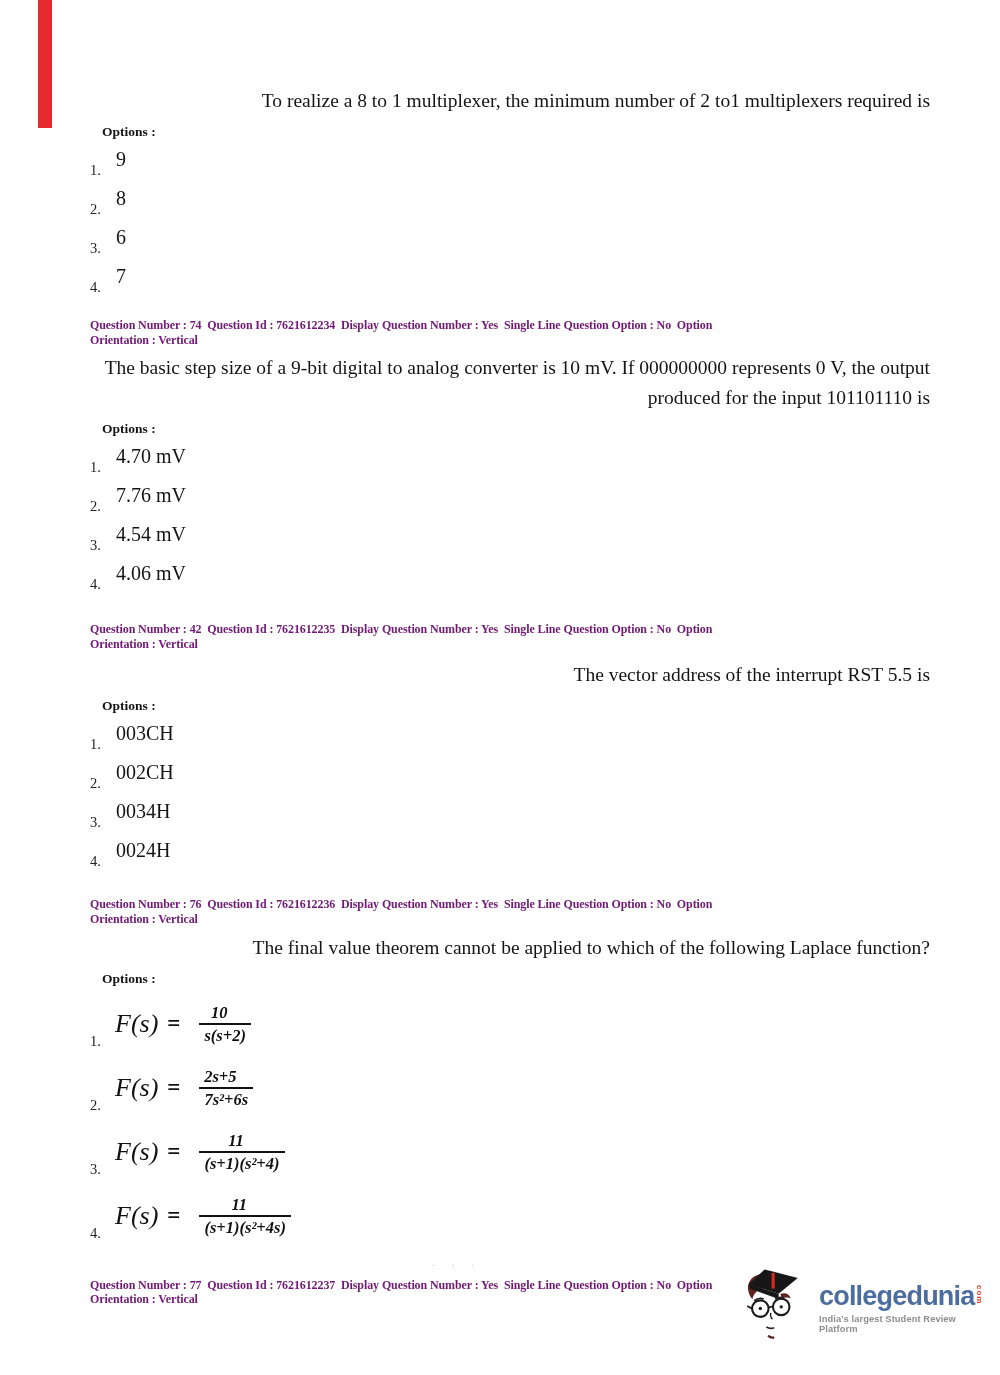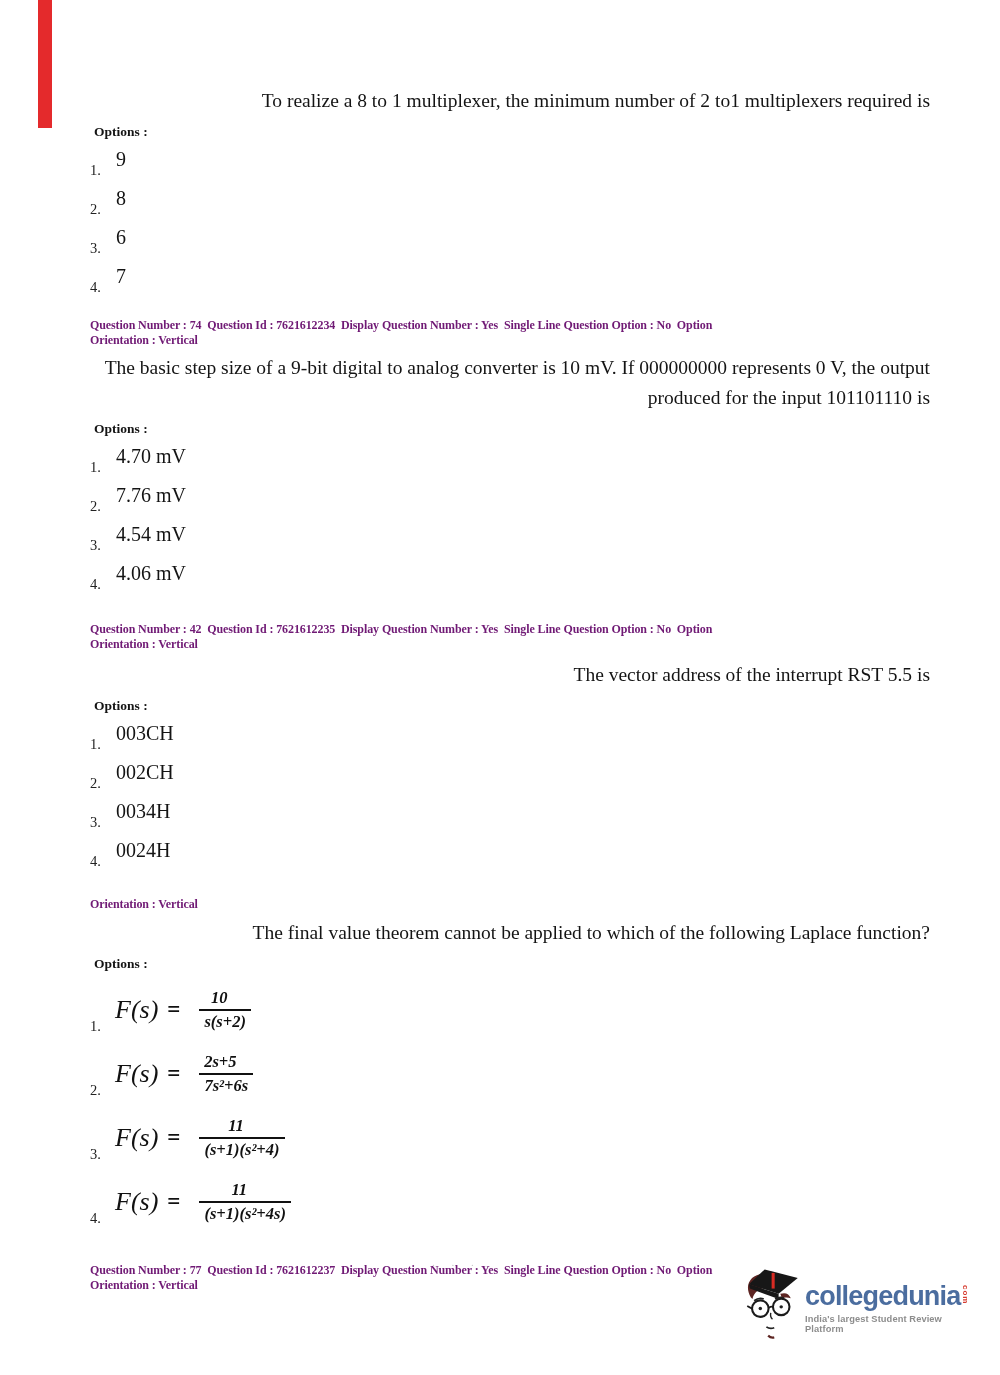--- a/index.html
+++ b/index.html
@@ -6,21 +6,21 @@
   body{
     width:1000px;height:1375px;background:#ffffff;position:relative;
     font-family:"Liberation Serif",serif;color:#181818;overflow:hidden;
   }
   .red-bar{position:absolute;left:38px;top:0;width:14px;height:128px;}
   .content{position:absolute;left:90px;top:86px;width:855px;}
   section.question{margin:0;}
   .qheader{margin:0;font-weight:bold;font-size:12px;line-height:14.6px;letter-spacing:-0.1px;color:#701a75;}
   .qheader span{display:block;white-space:pre-wrap;}
   .qtext{margin:0;font-size:19.5px;line-height:30px;max-width:840px;color:#141414;text-align:right;}
-  .opts-label{margin:8px 0 0 4px;font-weight:bold;font-size:13.5px;color:#151515;}
+  .opts-label{margin:8px 0 0 12px;font-weight:bold;font-size:13.5px;color:#151515;}
   .opt-row{margin-top:2px;height:37px;display:flex;align-items:flex-end;}
   .opt-num{font-size:14.5px;line-height:1;padding-bottom:2px;width:26px;color:#222;}
   .opt-val{font-size:20px;line-height:1;padding-bottom:10px;color:#141414;}
   #q74{margin-top:22px;}
   #q74 .qtext{margin-top:6px;}
   #q75{margin-top:29px;}
   #q75 .qtext{margin-top:9px;}
   #q76{margin-top:27px;}
   #q76 .qtext{margin-top:6px;}
   #q77{margin-top:35px;}
@@ -32,21 +32,21 @@
   .eq{font-style:normal;font-size:23px;font-weight:700;margin:0 7px 0 9px;color:#111;}
   .frac{display:inline-flex;flex-direction:column;align-items:center;
         font-weight:700;font-style:italic;font-size:16.5px;line-height:1.18;color:#111;}
   .frac .num{padding:0 5px 1px;}
   .frac .den{border-top:2.5px solid #111;padding:1px 5px 0;margin-left:12px;}
   
   .faint{position:absolute;left:432px;top:1256px;font-size:11px;letter-spacing:7px;color:#c6c6c6;}
   
   .logo{position:absolute;left:742px;top:1264px;width:225px;display:flex;align-items:flex-start;}
   .mascot{width:61px;height:84px;flex:0 0 auto;}
-  .logo-text{margin-left:2px;margin-top:19px;}
+  .logo-text{margin-left:16px;margin-top:19px;}
   .brand-row{display:flex;align-items:flex-start;}
   .brand{font-family:"Liberation Sans",sans-serif;font-weight:bold;font-size:27px;line-height:1;letter-spacing:-0.8px;}
   .dotcom{writing-mode:vertical-rl;font-family:"Liberation Sans",sans-serif;font-weight:bold;
           font-size:8px;letter-spacing:1px;margin-left:1px;margin-top:2px;}
   .tagline{font-family:"Liberation Sans",sans-serif;font-weight:bold;font-size:9.3px;margin-top:4px;letter-spacing:0.1px;}
 </style>
 </head>
 <body>
 
 <div class="red-bar" style="background: rgb(228, 42, 44);"></div>
@@ -119,20 +119,21 @@
       <span class="opt-val">0034H</span>
     </div>
     <div class="opt-row">
       <span class="opt-num">4.</span>
       <span class="opt-val">0024H</span>
     </div>
   </section>
 
   <section class="question" id="q76">
     <p class="qheader">
+      <span>Question Number : 76  Question Id : 7621612236  Display Question Number : Yes  Single Line Question Option : No  Option</span>
       <span>Orientation : Vertical</span>
     </p>
     <p class="qtext">The final value theorem cannot be applied to which of the following Laplace function?</p>
     <p class="opts-label">Options :</p>
 
     <div class="math-row">
       <span class="opt-num">1.</span>
       <span class="formula">
         <span class="lhs">F(s)</span>
         <span class="eq">=</span>

